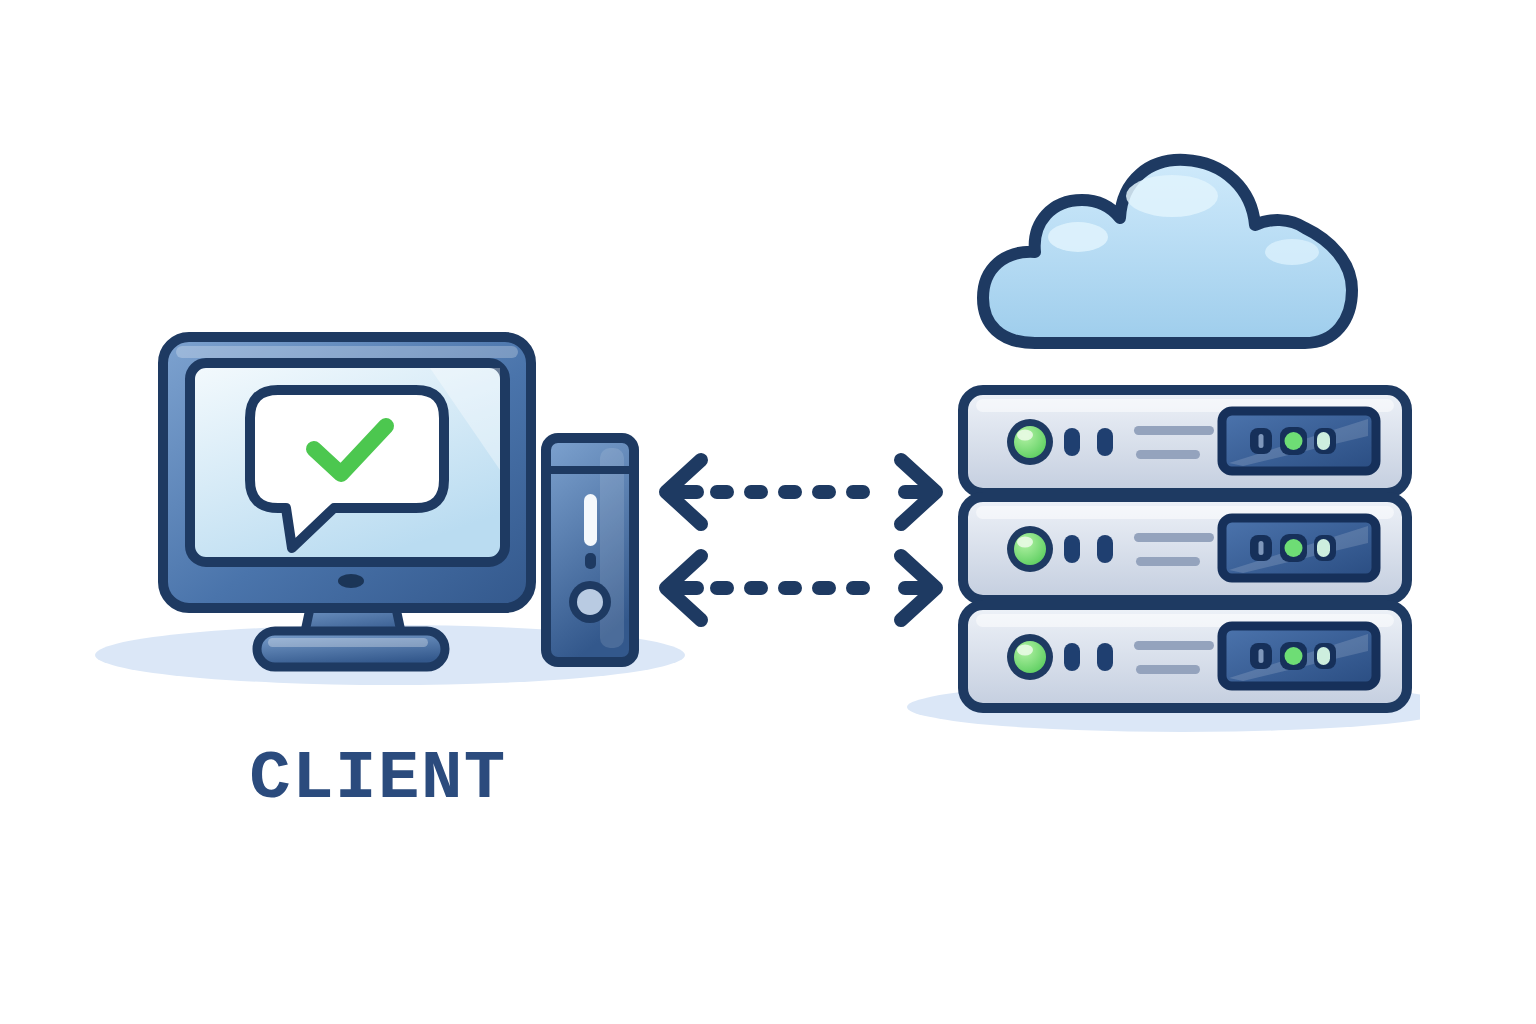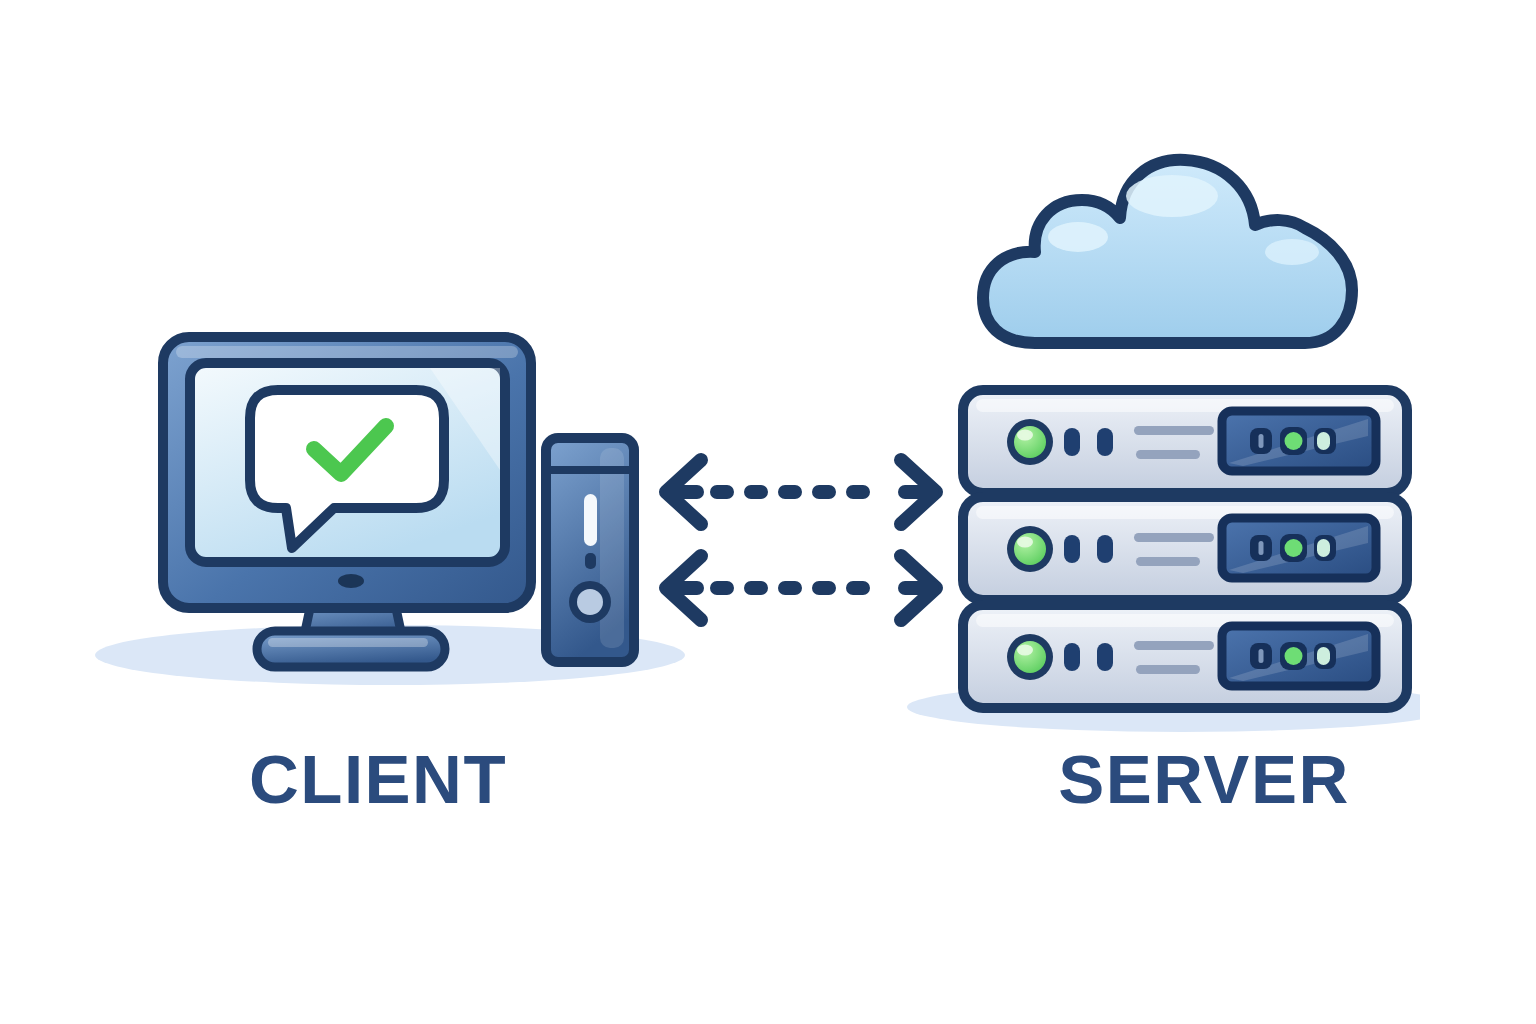--- a/index.html
+++ b/index.html
@@ -1,17 +1,17 @@
 <!DOCTYPE html>
 <html style="--canvas: #ffffff; --navy: #1e3a62; --navy-deep: #16305a; --bezel-light: #7ea3d0; --bezel-mid: #4a74ab; --bezel-dark: #33588c; --screen-light: #f4fafd; --screen-blue: #badcf1; --bubble-fill: #ffffff; --check-green: #4cc74f; --led-green: #55cb5a; --led-green-light: #b2f2a4; --cloud-top: #cfeafb; --cloud-bottom: #9ecdec; --unit-light: #eef2f8; --unit-dark: #c4cedf; --line-gray: #94a3bd; --panel-light: #4c74ad; --panel-dark: #2a4d82; --mint: #cdeede; --slot-light: #7f97bb; --inner-light: #b9cbe2; --shadow: #dbe7f7; --text-navy: #2b4b7d;"><head>
 <meta charset="utf-8">
 <style>
   html,body{margin:0;padding:0;background:var(--canvas,#ffffff);}
   .stage{position:relative;width:1420px;height:1024px;overflow:hidden;
-         font-family:Liberation Sans, sans-serif;background:var(--canvas,#ffffff);}
+         font-family:Liberation Mono, monospace;background:var(--canvas,#ffffff);}
   .stage svg{position:absolute;left:0;top:0;}
   .node-label{position:absolute;top:740px;font-size:69px;font-weight:bold;
               letter-spacing:1.5px;color:var(--text-navy,#2b4b7d);
               text-align:center;user-select:none;}
   .label-client{left:138px;width:480px;}
   .label-server{left:964px;width:480px;}
 
   
   .st-bezel-a{stop-color:var(--bezel-light,#7ea3d0);}
   .st-bezel-b{stop-color:var(--bezel-mid,#4a74ab);}
@@ -143,14 +143,13 @@
 
       <g>
         <use href="#server-unit-template" y="0"></use>
         <use href="#server-unit-template" y="107"></use>
         <use href="#server-unit-template" y="215"></use>
       </g>
     </g>
   </svg>
 
   <div class="node-label label-client">CLIENT</div>
-  <div class="node-label label-server">SERVER</div>
 </div>
 
 </body></html>

